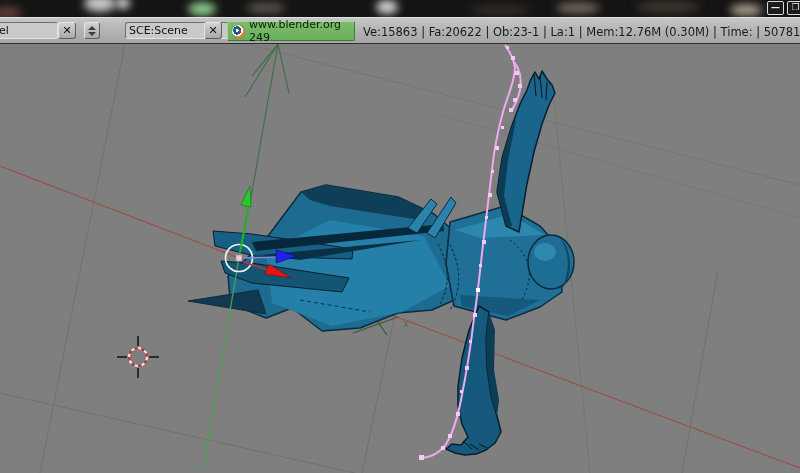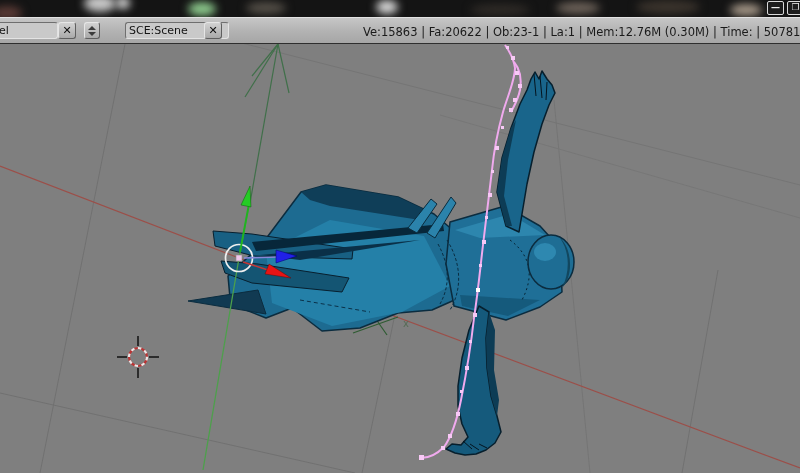--- a/index.html
+++ b/index.html
@@ -220,15 +220,19 @@
 
   <div class="hbtn" style="left:84px;width:16px;flex-direction:column;">
     <span class="tri up"></span>
     <span class="tri dn"></span>
   </div>
 
   <div class="tfield" style="left:100px;width:104px;margin-left:25px;">SCE:Scene</div>
 
   <div class="hbtn" style="left:204px;width:18px;">✕</div>
 
+  <div class="greenbtn">
+    <span class="blogo"></span>
+    <span>www.blender.org 249</span>
+  </div>
 
   <div class="stats">Ve:15863 | Fa:20622 | Ob:23-1 | La:1  | Mem:12.76M (0.30M)  | Time: | 507812352</div>
 </div>
 
 </body></html>

